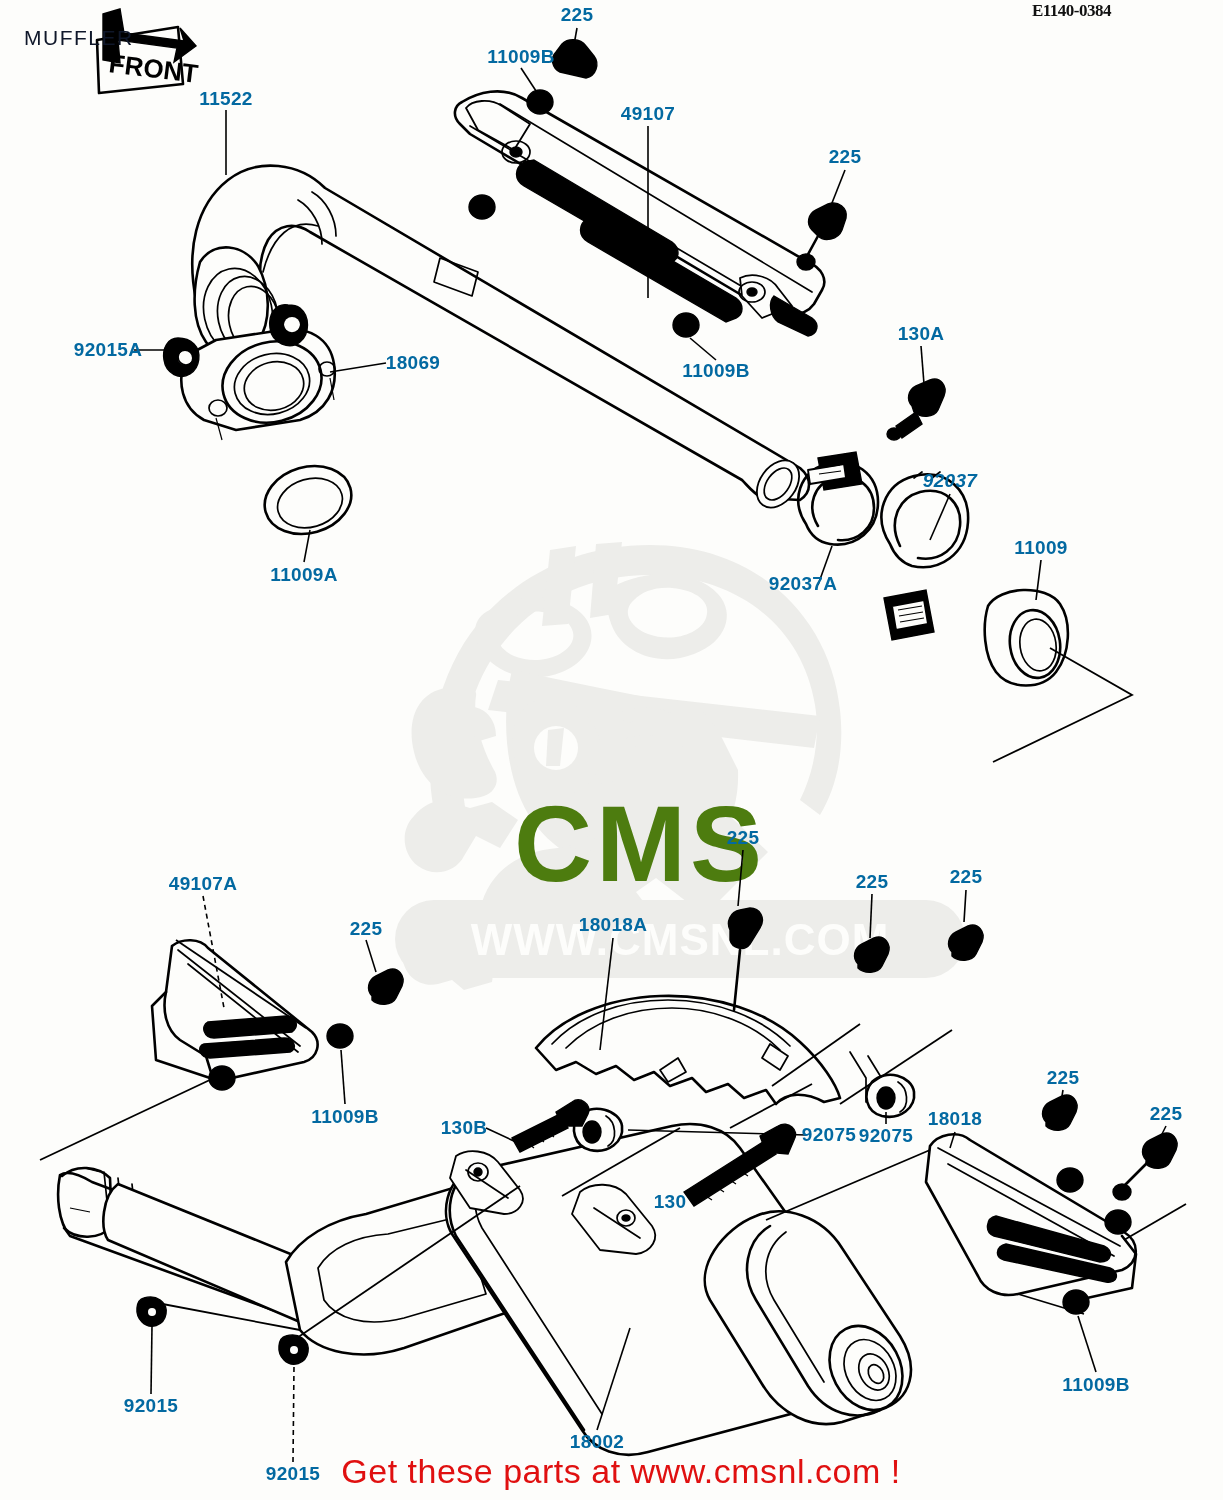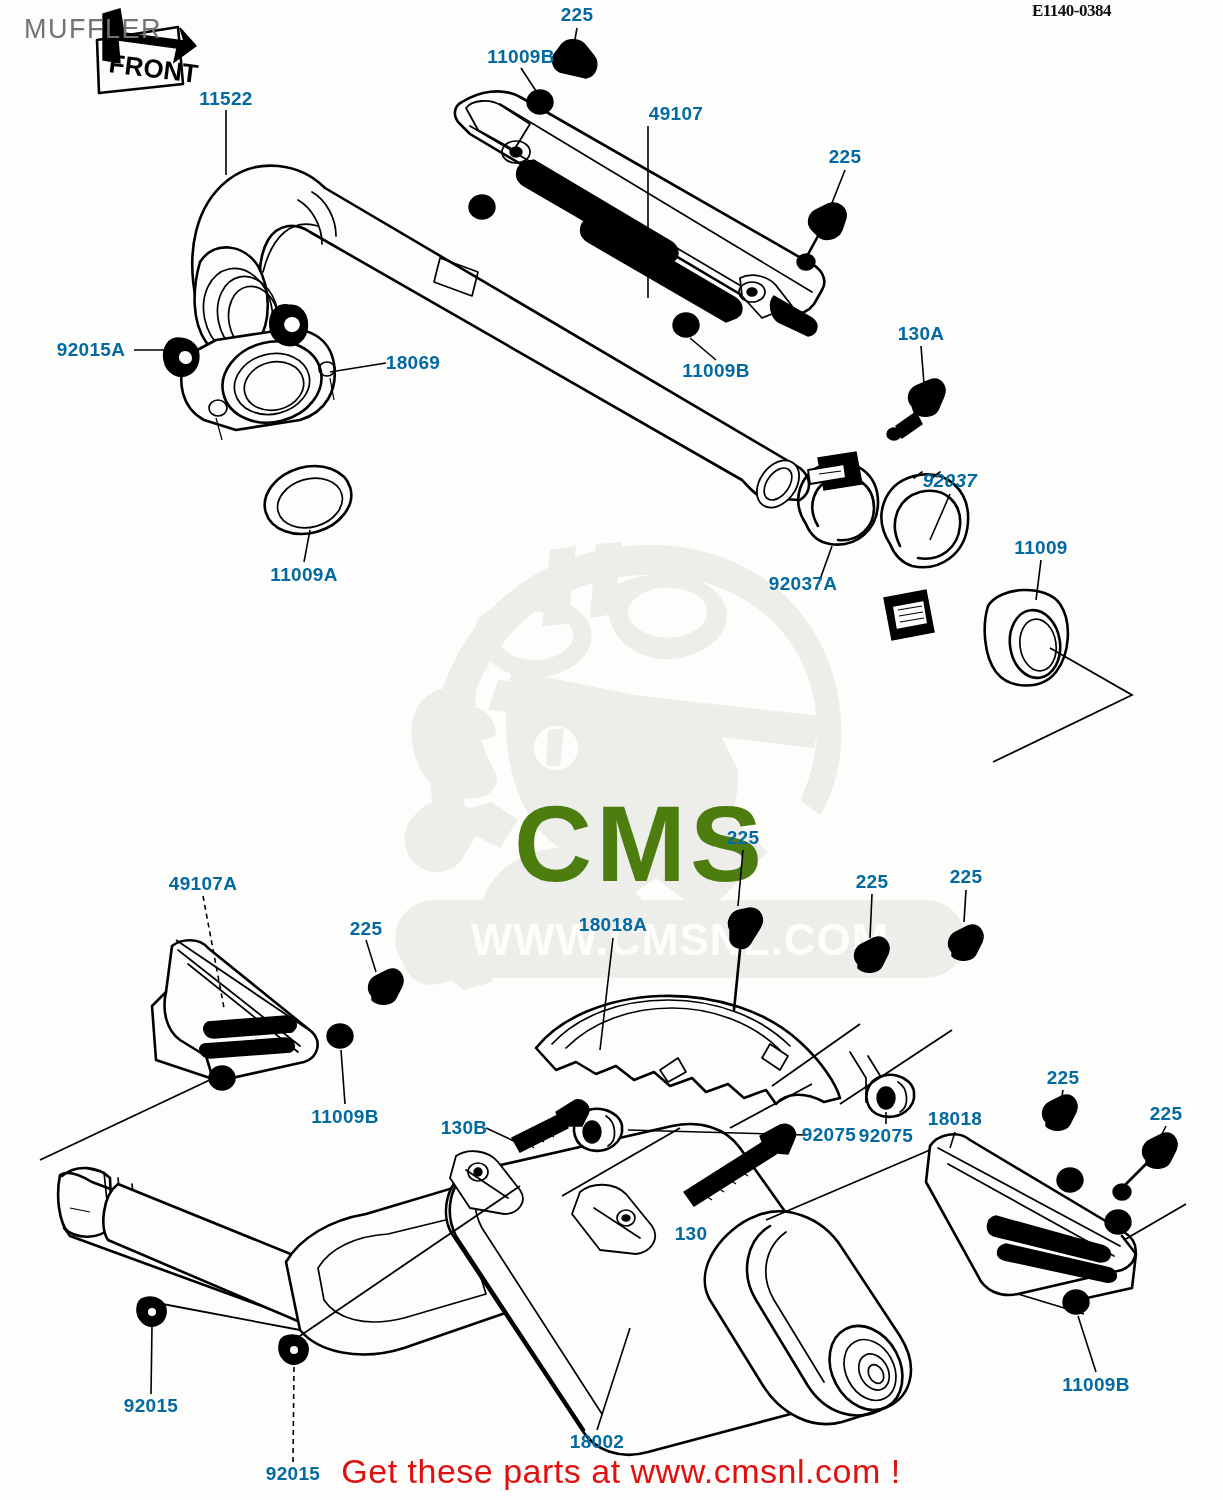--- a/index.html
+++ b/index.html
@@ -6,22 +6,22 @@
   body{
     width:1223px;height:1500px;
     background:#fdfdfb;
     font-family:"Liberation Sans",sans-serif;
     position:relative;
     overflow:hidden;
   }
   #stage{position:absolute;inset:0;}
   
   .doc-title{
-    position:absolute;left:24px;top:14px;
-    font-size:27px;letter-spacing:1.5px;color:#737373;
+    position:absolute;left:24px;top:26px;
+    font-size:21px;letter-spacing:1.5px;color:#0f172a;
     font-family:"Liberation Sans",sans-serif;
   }
   .fig-code{
     position:absolute;right:112px;top:1px;
     font-size:17px;font-weight:bold;color:#111;
     font-family:"Liberation Serif",serif;
     letter-spacing:-0.5px;
   }
   .promo{
     position:absolute;left:0;right:0;top:1452px;
@@ -522,42 +522,42 @@
   </svg>
 
   <div class="doc-title">MUFFLER</div>
   <div class="fig-code">E1140-0384</div>
   <div class="promo">Get these parts at www.cmsnl.com !</div>
 
   <div id="callout-layer">
       <div class="plabel" style="left: 226px; top: 99px;">11522</div>
       <div class="plabel" style="left: 521px; top: 57px;">11009B</div>
       <div class="plabel" style="left: 577px; top: 15px;">225</div>
-      <div class="plabel" style="left: 676px; top: 114px;">49107</div>
+      <div class="plabel" style="left: 648px; top: 114px;">49107</div>
       <div class="plabel" style="left: 845px; top: 157px;">225</div>
       <div class="plabel" style="left: 921px; top: 334px;">130A</div>
-      <div class="plabel" style="left: 91px; top: 350px;">92015A</div>
+      <div class="plabel" style="left: 108px; top: 350px;">92015A</div>
       <div class="plabel" style="left: 413px; top: 363px;">18069</div>
       <div class="plabel" style="left: 716px; top: 371px;">11009B</div>
       <div class="plabel" style="left: 950px; top: 481px; font-style: italic;">92037</div>
       <div class="plabel" style="left: 1041px; top: 548px;">11009</div>
       <div class="plabel" style="left: 304px; top: 575px;">11009A</div>
       <div class="plabel" style="left: 803px; top: 584px;">92037A</div>
       <div class="plabel" style="left: 203px; top: 884px;">49107A</div>
       <div class="plabel" style="left: 743px; top: 838px;">225</div>
       <div class="plabel" style="left: 872px; top: 882px;">225</div>
       <div class="plabel" style="left: 966px; top: 877px;">225</div>
       <div class="plabel" style="left: 366px; top: 929px;">225</div>
       <div class="plabel" style="left: 613px; top: 925px;">18018A</div>
       <div class="plabel" style="left: 1063px; top: 1078px;">225</div>
       <div class="plabel" style="left: 955px; top: 1119px;">18018</div>
       <div class="plabel" style="left: 1166px; top: 1114px;">225</div>
       <div class="plabel" style="left: 345px; top: 1117px;">11009B</div>
       <div class="plabel" style="left: 464px; top: 1128px;">130B</div>
       <div class="plabel" style="left: 829px; top: 1135px;">92075</div>
       <div class="plabel" style="left: 886px; top: 1136px;">92075</div>
-      <div class="plabel" style="left: 691px; top: 1202px; margin-top: 32px;">130</div>
+      <div class="plabel" style="left: 670px; top: 1202px;">130</div>
       <div class="plabel" style="left: 1096px; top: 1385px;">11009B</div>
       <div class="plabel" style="left: 151px; top: 1406px;">92015</div>
       <div class="plabel" style="left: 293px; top: 1474px;">92015</div>
       <div class="plabel" style="left: 597px; top: 1442px;">18002</div>
     </div>
 </div>
 
 </body></html>

